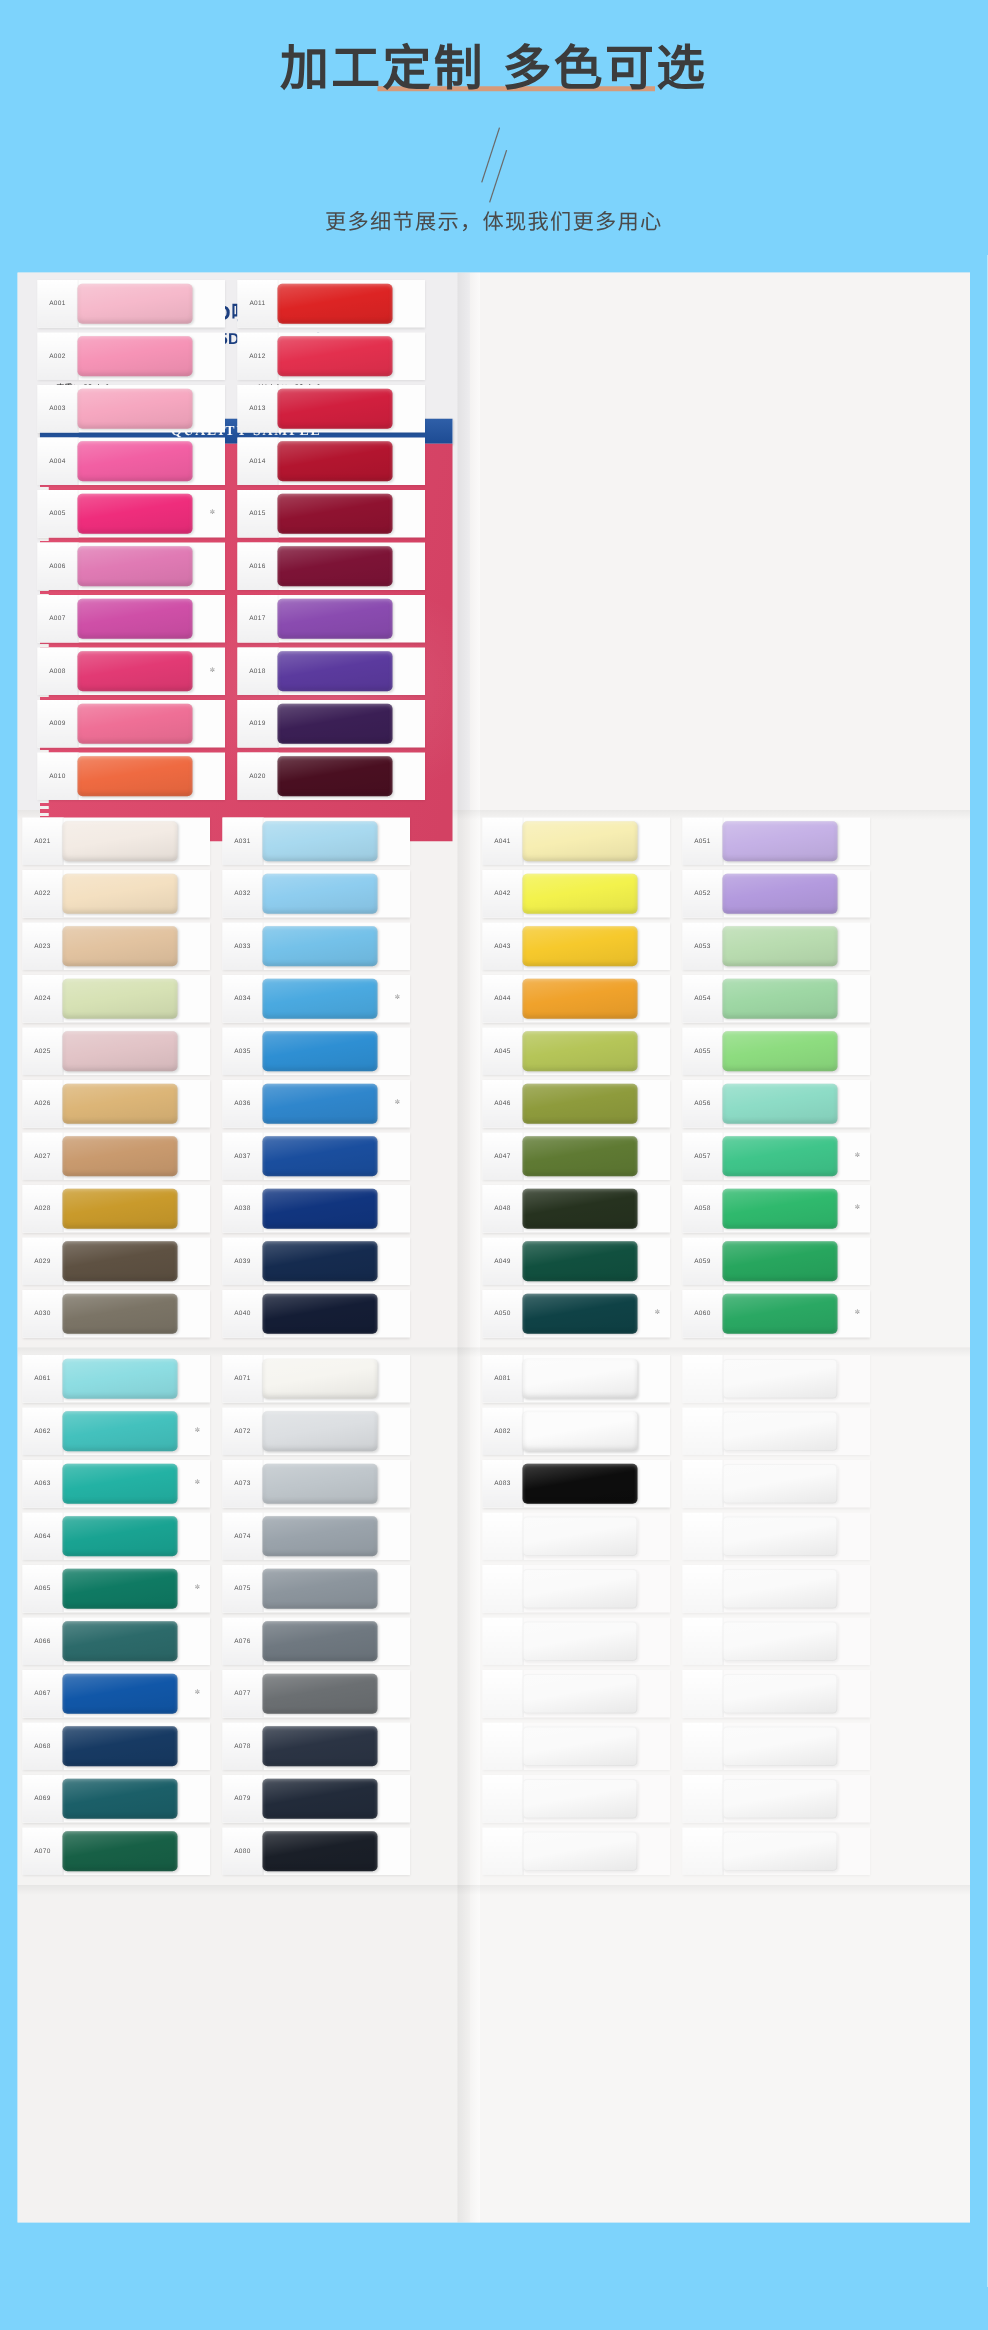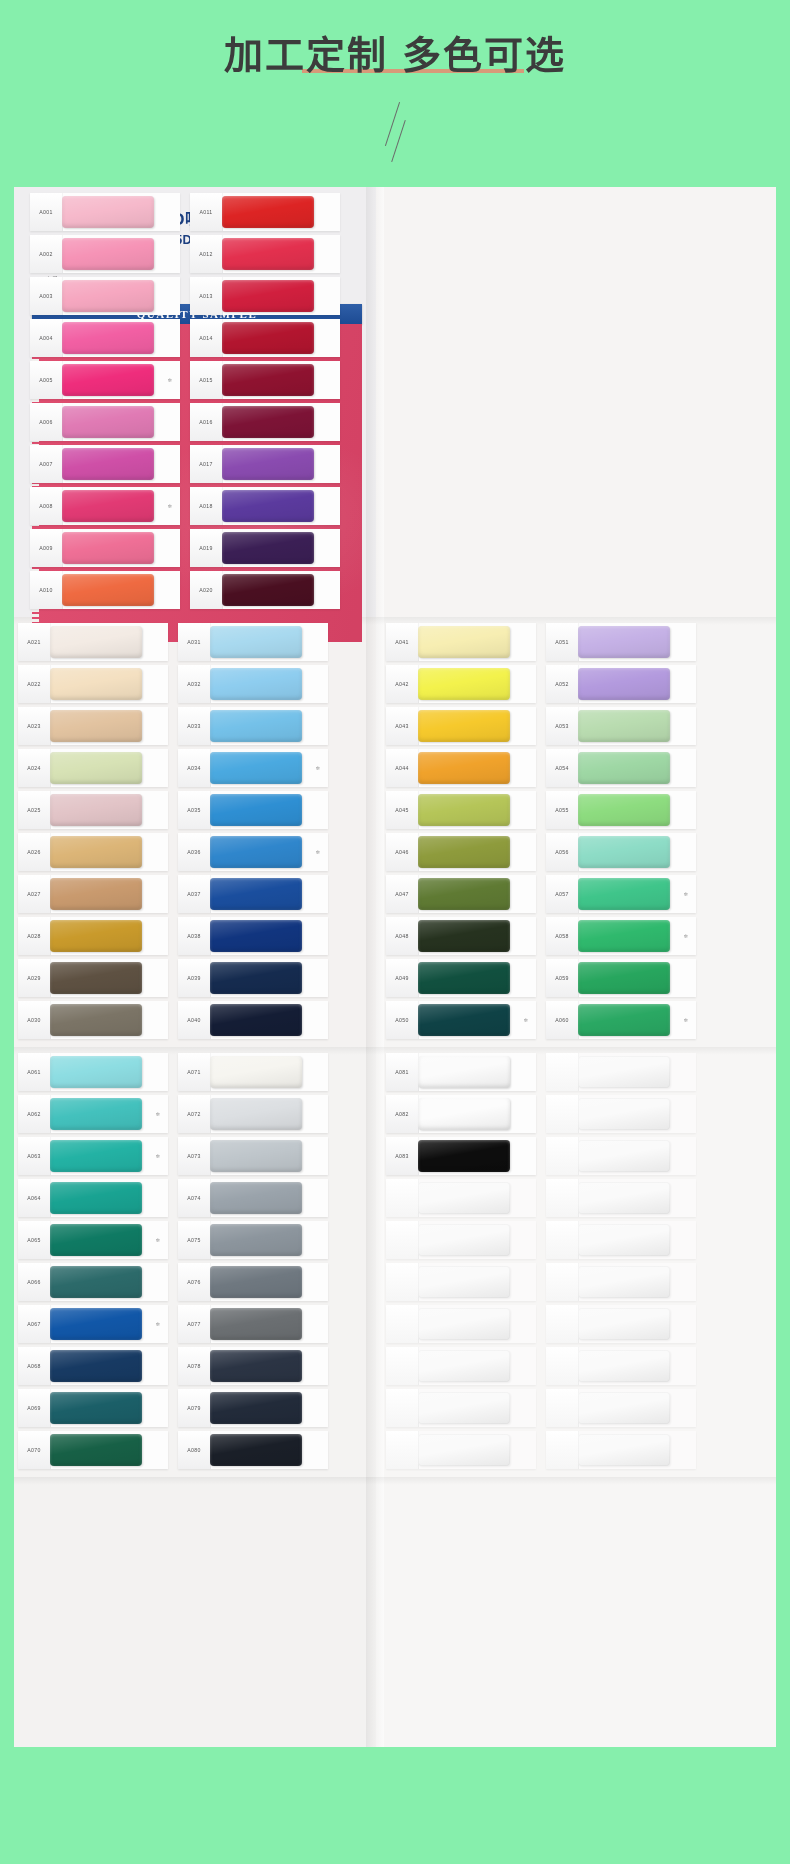--- a/index.html
+++ b/index.html
@@ -3,21 +3,21 @@
 <meta charset="utf-8">
 <title>Fabric Color Card</title>
 <style>
   html,body{margin:0;padding:0;}
   body{
     width:790px;
     background:#ffffff;
     font-family:"Liberation Sans","DejaVu Sans",sans-serif;
     -webkit-font-smoothing:antialiased;
   }
-  .page{width:790px;height:1864px;position:relative;overflow:hidden;background:#86efac;}
+  .page{width:790px;height:1864px;position:relative;overflow:hidden;background:#7dd3fc;}
 
   
   .header{padding-top:34px;text-align:center;}
   .title-wrap{position:relative;display:inline-block;}
   .title{
     font-size:39px;font-weight:bold;color:#3c3c3c;letter-spacing:2px;
     line-height:1.15;white-space:nowrap;position:relative;z-index:2;
   }
   .title .t2{color:#3c3c3c;margin-left:14px;}
   .title-underline{
@@ -162,20 +162,21 @@
     <div class="title-wrap">
       <div class="title-underline"></div>
       <div class="title">
         <span>加工定制</span><span class="t2">多色可选</span>
       </div>
     </div>
     <div class="slashes">
       <span class="slash s1"></span>
       <span class="slash s2"></span>
     </div>
+    <div class="subtitle">更多细节展示，体现我们更多用心</div>
   </div>
 
   <div class="photo">
     <div class="book">
       <div class="pg tl"></div>
         <div class="pg tr"></div>
       <div class="pg ml"></div>
         <div class="pg mr"></div>
       <div class="pg bl"></div>
         <div class="pg br"></div>

